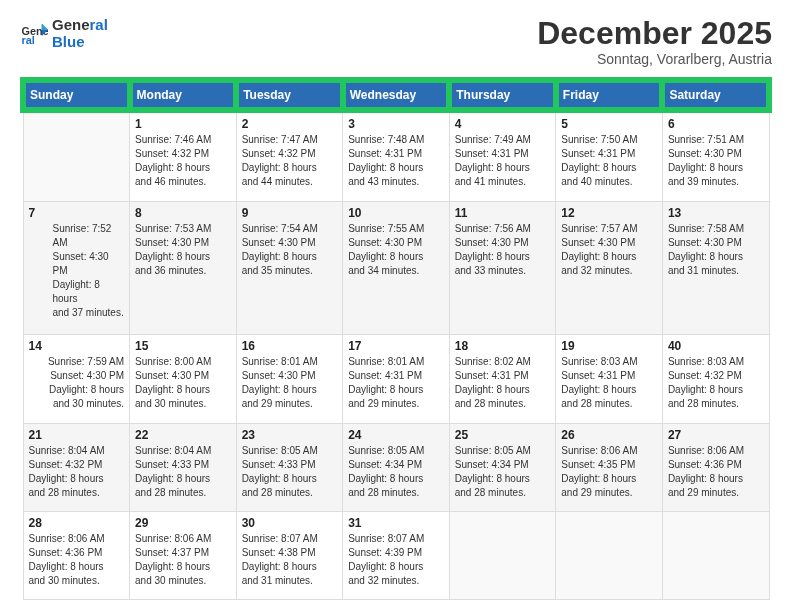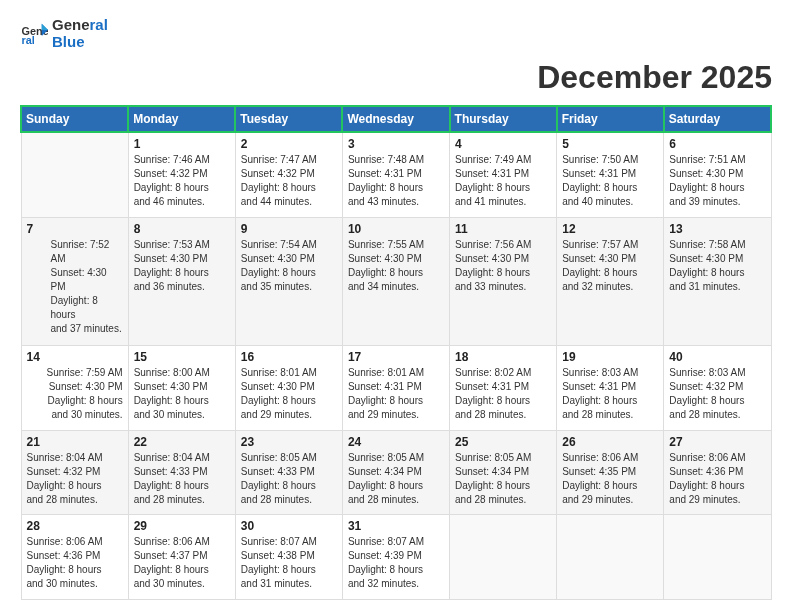--- a/index.html
+++ b/index.html
@@ -27,21 +27,20 @@
       display: flex;
       align-items: center;
       gap: 4px;
     }
     .logo-icon {
       width: 28px;
       height: 28px;
     }
     .title-block {
       text-align: right;
-      margin-top: 44px;
     }
     .month-title {
       font-size: 32px;
       font-weight: bold;
       color: #333;
       line-height: 1.1;
     }
     .subtitle {
       font-size: 14px;
       color: #555;
@@ -53,21 +52,21 @@
       width: 100%;
       table-layout: fixed;
     }
     .calendar th {
       background-color: #2a6db5;
       color: #fff;
       font-size: 12px;
       font-weight: bold;
       padding: 5px 4px;
       text-align: left;
-      border: 2px solid #22c55e;
+      border: 6px solid #22c55e;
     }
     .calendar td {
       vertical-align: top;
       padding: 4px 5px;
       border: 1px solid #ddd;
       font-size: 9.5px;
       color: #333;
       height: 78px;
       width: calc(100% / 7);
     }
@@ -104,20 +103,21 @@
       </svg>
       <div>
         <div style="font-size:15px;font-weight:bold;color:#333;line-height:1.15;">
           <span style="color:#333">Gene</span><span style="color:#1a6fc4">ral</span>
         </div>
         <div style="font-size:15px;font-weight:bold;color:#1a6fc4;line-height:1.15;">Blue</div>
       </div>
     </div>
     <div class="title-block">
       <div class="month-title">December 2025</div>
+      <div class="subtitle">Sonntag, Vorarlberg, Austria</div>
     </div>
   </div>
 
   <table class="calendar">
     <thead>
       <tr>
         <th>Sunday</th>
         <th>Monday</th>
         <th>Tuesday</th>
         <th>Wednesday</th>

